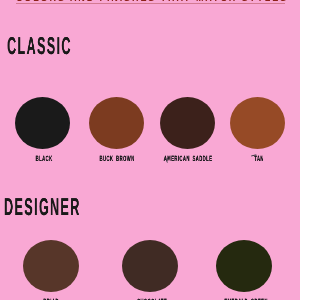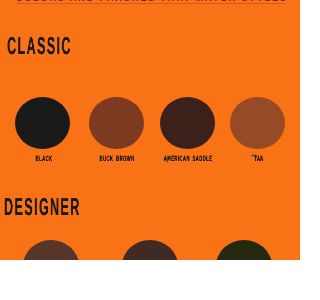--- a/index.html
+++ b/index.html
@@ -1,20 +1,20 @@
 <!DOCTYPE html>
 <html><head>
 <meta charset="utf-8">
 <title>Colors and Finishes</title>
 <style>
   html,body{margin:0;padding:0;width:300px;height:300px;background:#ffffff;overflow:hidden;}
   body{font-family:"Liberation Sans",sans-serif;-webkit-font-smoothing:antialiased;
        text-rendering:geometricPrecision;}
 
-  .page{position:relative;width:300px;height:260px;background:#f97316;overflow:hidden;}
+  .page{position:relative;width:300px;height:300px;background:#f9a8d4;overflow:hidden;}
 
   
   .banner{position:absolute;left:2px;top:-7.0px;width:300px;text-align:center;
      font-weight:700;font-size:9px;letter-spacing:1.9px;white-space:nowrap;
      filter:blur(.5px);-webkit-font-smoothing:antialiased;}
   .banner-rule{position:absolute;left:16px;top:3px;width:269px;height:1px;
      background:rgba(120,60,55,.32);}
 
   
   .sec-title{position:absolute;font-weight:700;font-size:24.3px;letter-spacing:2.75px;

